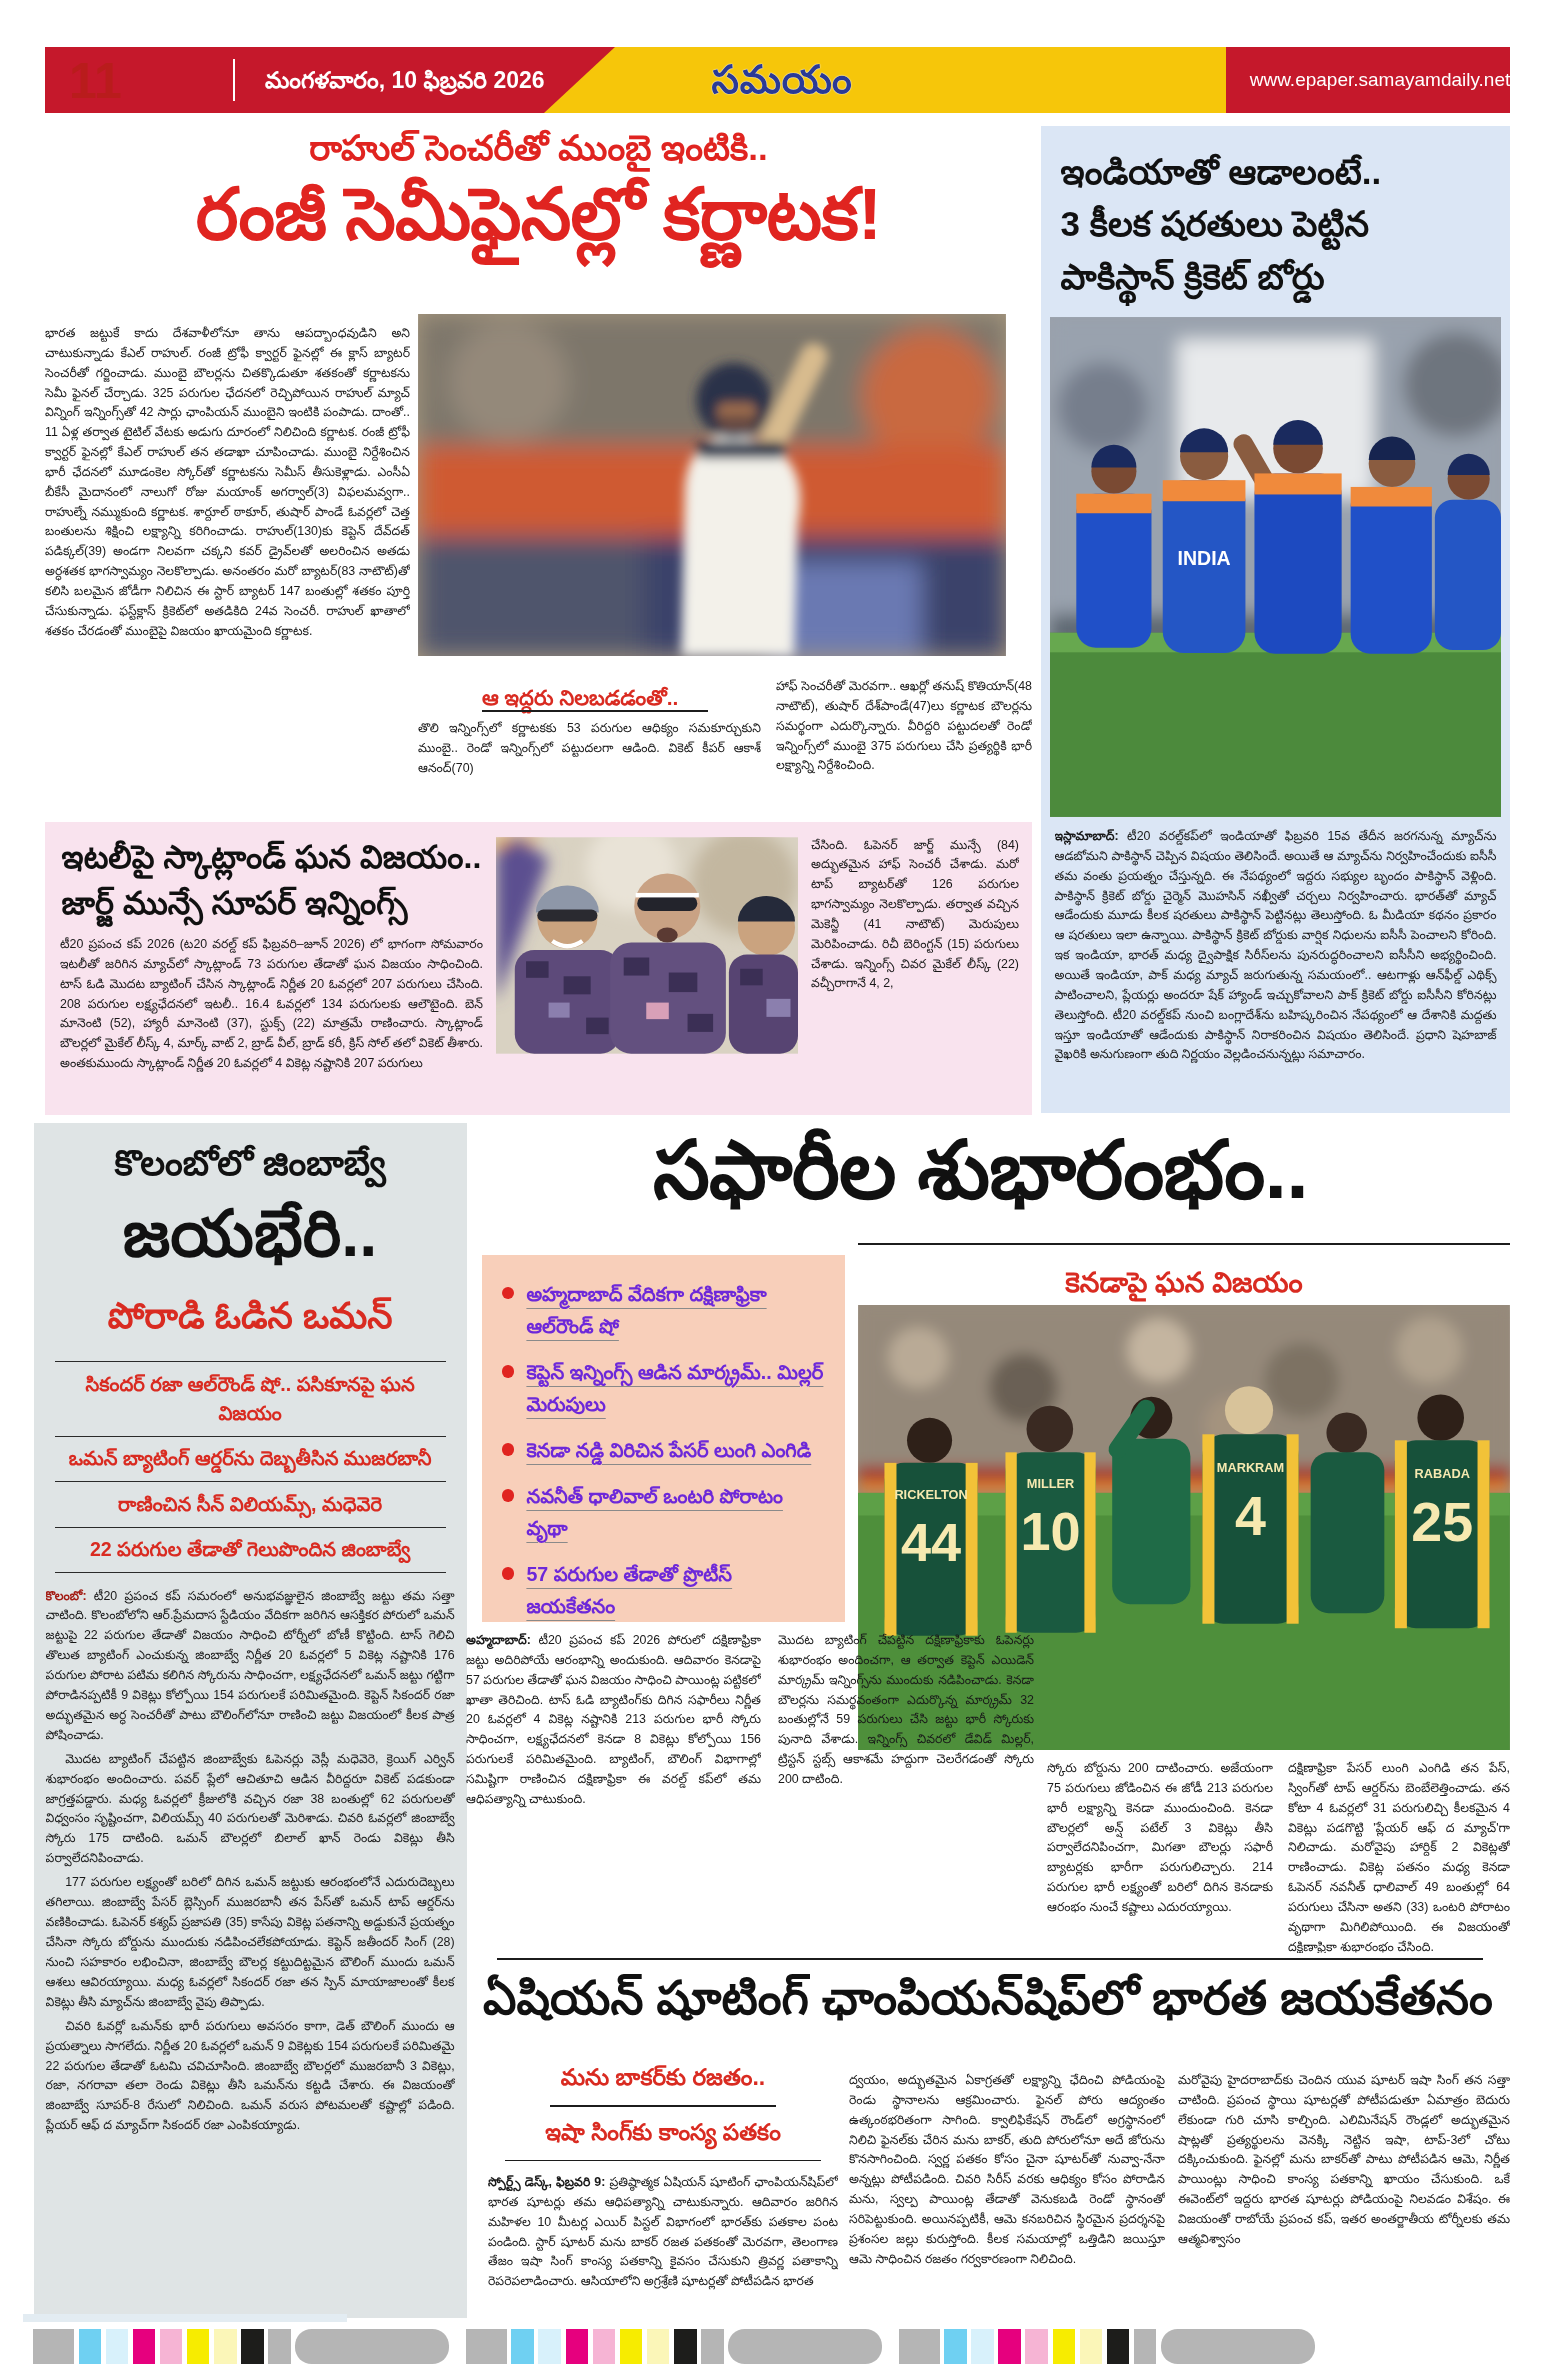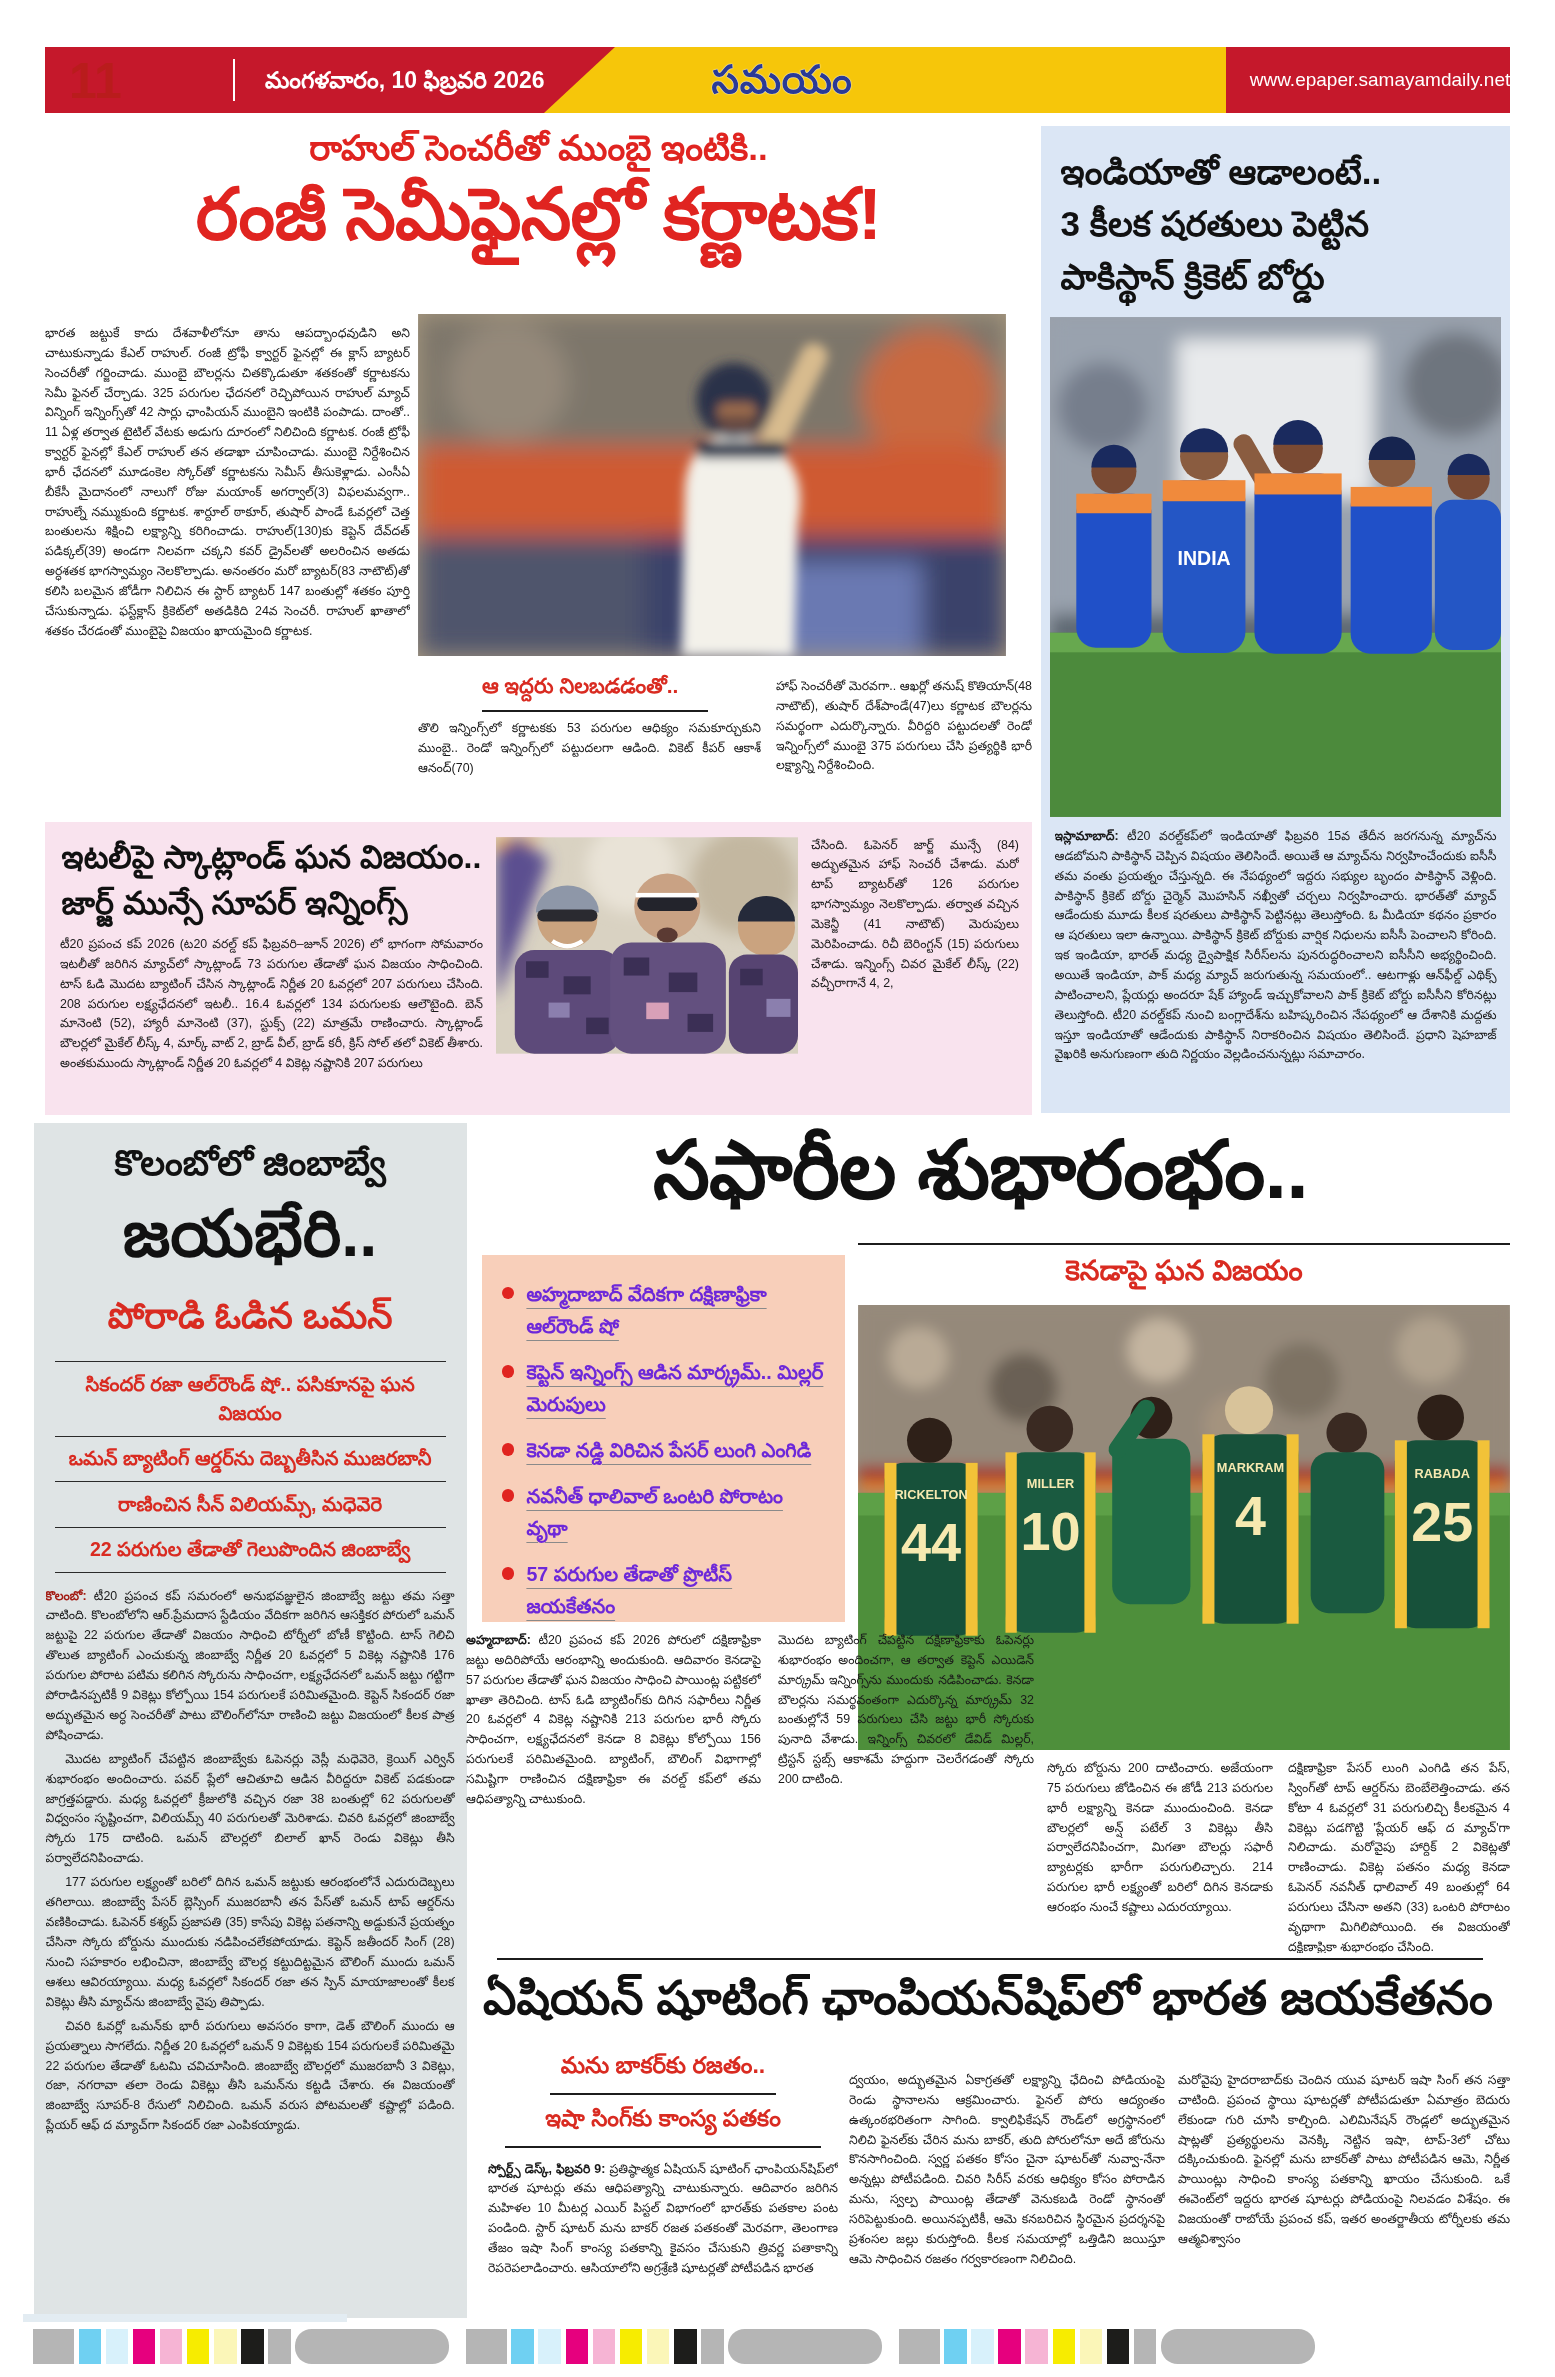--- a/index.html
+++ b/index.html
@@ -22,21 +22,21 @@
   #hdr .date{position:absolute;left:220px;top:0;height:66px;line-height:66px;color:#fff;
      font-size:23px;font-weight:bold;}
   #hdr .masthead{position:absolute;left:579px;top:10.5px;width:316px;text-align:center;
      font-size:39px;font-weight:900;color:#2b3a95;text-shadow:0 0 1.5px #fff,0 0 0.8px #fff;letter-spacing:0.8px;}
   #hdr .url{position:absolute;left:1181px;top:0;width:308px;height:66px;line-height:66px;
      text-align:center;color:#fff;font-size:19px;}
   
   .kicker{color:#e02420;font-weight:800;font-size:35px;}
   .mainhl{color:#e02420;font-weight:800;font-size:72px;line-height:1.0;letter-spacing:-0.8px;}
   .blackhl{color:#111;font-weight:800;}
-  .redsub{color:#d92b21;font-weight:800;}
+  .redsub{color:#d92b21;font-weight:800;margin-top:12px;}
   .rule{background:#1c1c1c;}
   
   .bluebox{background:#dbe6f5;}
   .pinkbox{background:#f9e3ee;}
   .peachbox{background:#f8cfba;}
   .graybox{background:#dfe4e5;margin-left:11px;}
   
   .bullet{display:flex;align-items:flex-start;margin-bottom:13.5px;}
   .bullet .dot{flex:0 0 12.8px;height:12.8px;border-radius:50%;background:#e02420;margin:9px 12px 0 0;}
   .bullet .btxt{font-size:19.6px;line-height:1.65;font-weight:600;color:#6d28d9;

